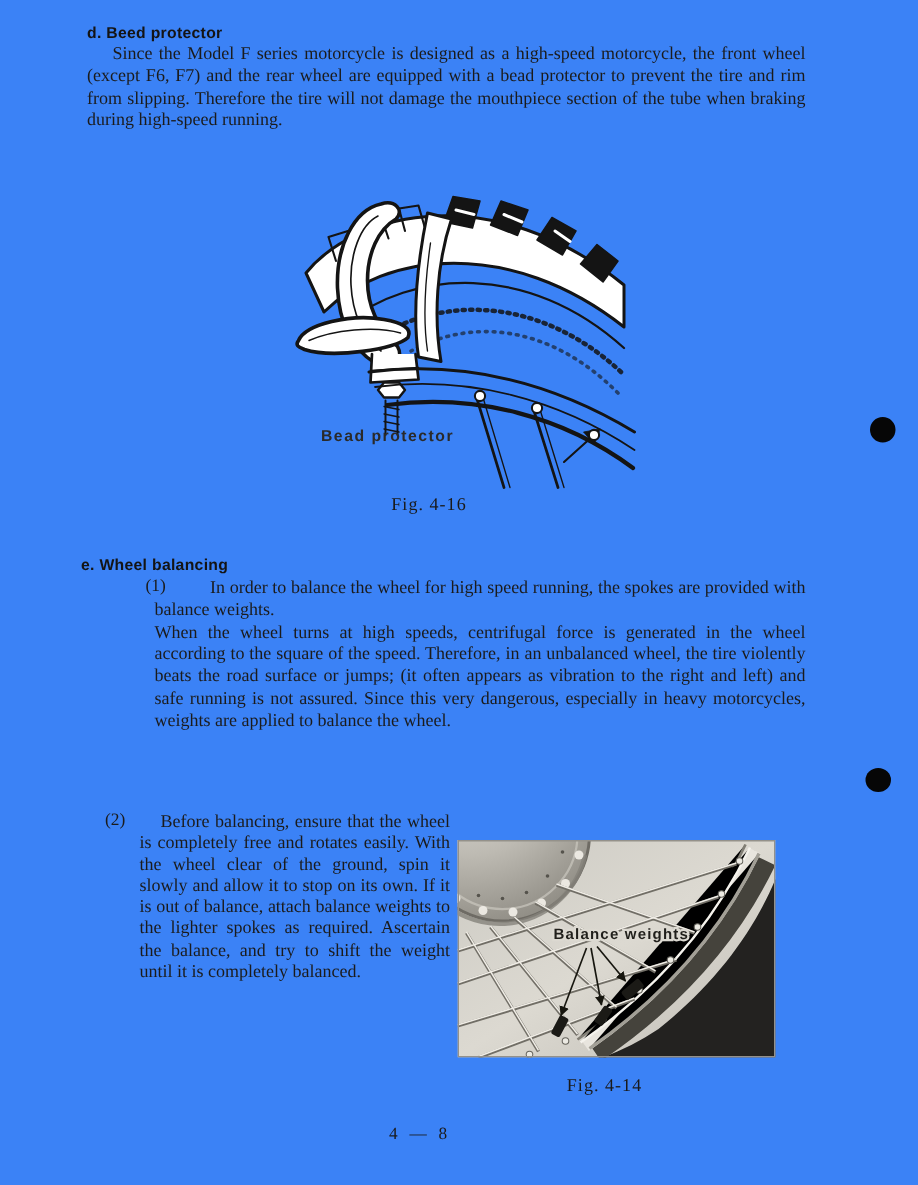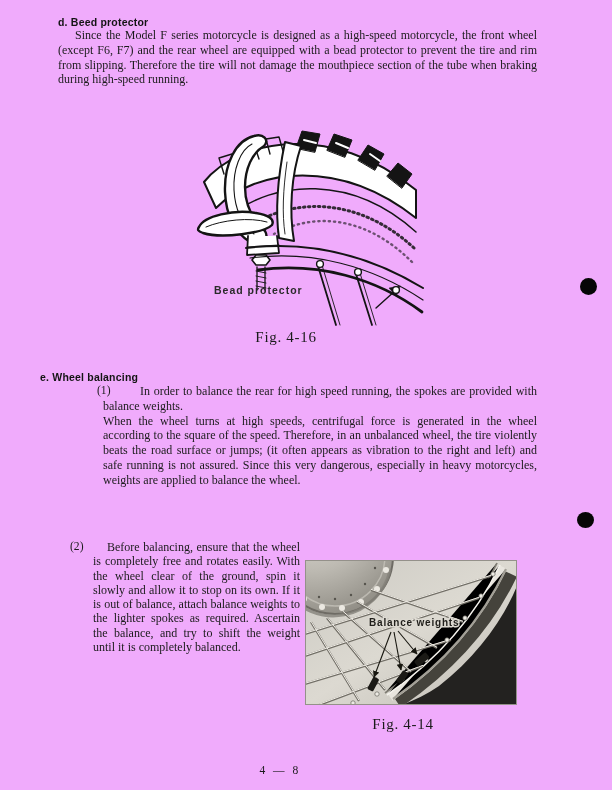--- a/index.html
+++ b/index.html
@@ -2,21 +2,21 @@
 <html><head>
 <meta charset="utf-8">
 <style>
   * { margin:0; padding:0; box-sizing:border-box; }
   html, body { width:612px; }
   body { background:#e9e9e9; }
 
   .page {
     position:relative;
     width:612px; height:790px;
-    background:#f0abfc;
+    background:#3b82f6;
     font-family:"Liberation Serif","DejaVu Serif",serif;
     color:#1c1c1c;
     overflow:hidden;
   }
   .abs { position:absolute; }
 
   .heading {
     font-family:"Liberation Sans","DejaVu Sans",sans-serif;
     font-weight:700;
     font-size:10.5px;
@@ -26,21 +26,21 @@
   }
   .body-text {
     font-size:12px;
     line-height:14.8px;
     text-align:justify;
     color:#1b1b1b;
   }
   .indent-first { text-indent:17px; }
   .item-number { font-size:11.6px; line-height:14.8px; color:#1b1b1b; }
   .caption {
-    font-size:15px;
+    font-size:12px;
     letter-spacing:.7px;
     color:#1a1a1a;
     text-align:center;
   }
   .page-number {
     font-size:11.5px;
     letter-spacing:2.5px;
     text-align:center;
     color:#1a1a1a;
   }
@@ -100,26 +100,26 @@
       <path d="M210,168 l-11,2 l7,8 z" fill="#141414" stroke-width="0.5"></path>
 
       <circle cx="130" cy="146" r="3.4" fill="#ffffff" stroke-width="1.4"></circle>
       <circle cx="168" cy="154" r="3.4" fill="#ffffff" stroke-width="1.4"></circle>
       <circle cx="206" cy="172" r="3.4" fill="#ffffff" stroke-width="1.4"></circle>
     </g>
     <text x="24" y="176" font-family="Liberation Sans, DejaVu Sans, sans-serif" font-size="10.5" font-weight="600" letter-spacing="1" fill="#2a2a2a">Bead protector</text>
   </svg>
   <div class="abs caption" style="left:186px; top:329px; width:200px;">Fig. 4-16</div>
 
-  <div class="abs heading" style="left:40px; top:371px;">e.  Wheel balancing</div>
+  <div class="abs heading" style="left:54px; top:371px;">e.  Wheel balancing</div>
 
   <div class="abs" style="left:97px; top:384px; width:440px;">
     <span class="abs item-number" style="left:0; top:0;">(1)</span>
     <div style="margin-left:6px; width:434px;">
-      <div class="body-text" style="text-indent:37px;">In order to balance the rear for high speed running, the spokes are provided with balance weights.</div>
+      <div class="body-text" style="text-indent:37px;">In order to balance the wheel for high speed running, the spokes are provided with balance weights.</div>
       <div class="body-text">When the wheel turns at high speeds, centrifugal force is generated in the wheel according to the square of the speed. Therefore, in an unbalanced wheel, the tire violently beats the road surface or jumps; (it often appears as vibration to the right and left) and safe running is not assured. Since this very dangerous, especially in heavy motorcycles, weights are applied to balance the wheel.</div>
     </div>
   </div>
 
   <div class="abs" style="left:70px; top:540px; width:232px;">
     <span class="abs item-number" style="left:0; top:0;">(2)</span>
     <div class="body-text" style="margin-left:23px; width:207px; text-indent:14px; line-height:14.3px;">Before balancing, ensure that the wheel is completely free and rotates easily. With the wheel clear of the ground, spin it slowly and allow it to stop on its own. If it is out of balance, attach balance weights to the lighter spokes as required. Ascertain the balance, and try to shift the weight until it is completely balanced.</div>
   </div>
 
   <svg class="abs" style="left:305px; top:560px;" width="212" height="145" viewBox="0 0 212 145">
@@ -210,18 +210,18 @@
     <g stroke="#17160f" stroke-width="1.1" fill="none">
       <line x1="86" y1="72" x2="69" y2="117" marker-end="url(#ah)"></line>
       <line x1="89" y1="72" x2="96" y2="110" marker-end="url(#ah)"></line>
       <line x1="93" y1="71" x2="112" y2="94" marker-end="url(#ah)"></line>
     </g>
     <text x="64" y="66" font-family="Liberation Sans, DejaVu Sans, sans-serif" font-size="10" font-weight="600" letter-spacing="0.8" fill="#201f1b" stroke="#dcd9d1" stroke-width="3" paint-order="stroke">Balance weights</text>
     <rect x="0.5" y="0.5" width="211" height="144" fill="none" stroke="#94918a" stroke-width="1"></rect>
   </svg>
   <div class="abs caption" style="left:353px; top:716px; width:100px;">Fig. 4-14</div>
 
-  <div class="abs page-number" style="left:230px; top:750px; width:100px;margin-top:14px;">4 — 8</div>
+  <div class="abs page-number" style="left:230px; top:750px; width:100px;">4 — 8</div>
 
   <div class="abs dot" style="left:580px; top:278px; width:17px; height:17px;"></div>
   <div class="abs dot" style="left:577px; top:512px; width:17px; height:16px;"></div>
 
 </div>
 
 </body></html>

